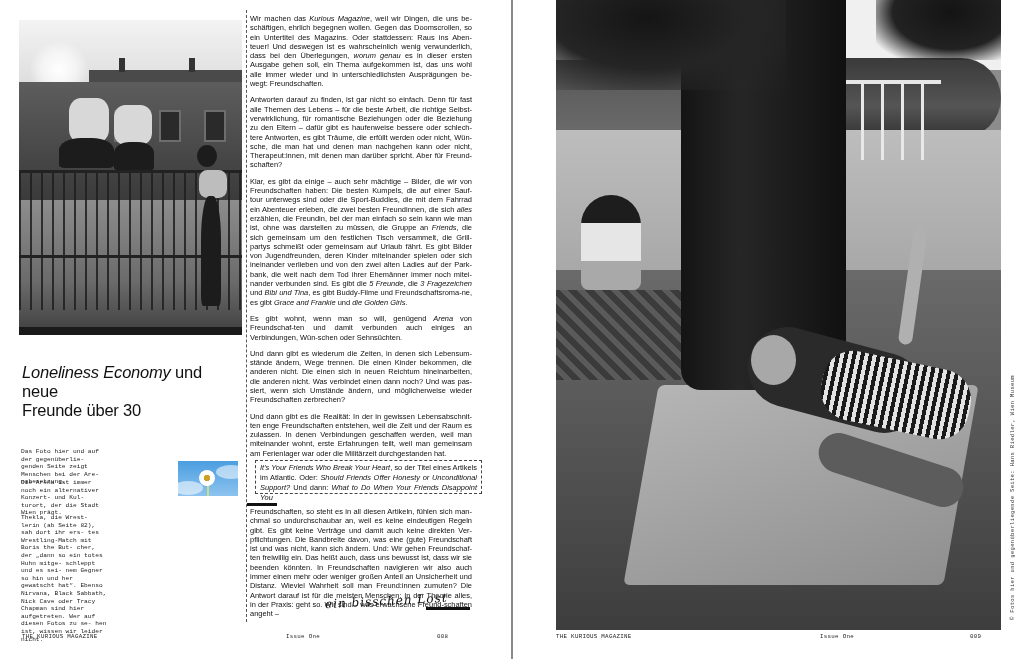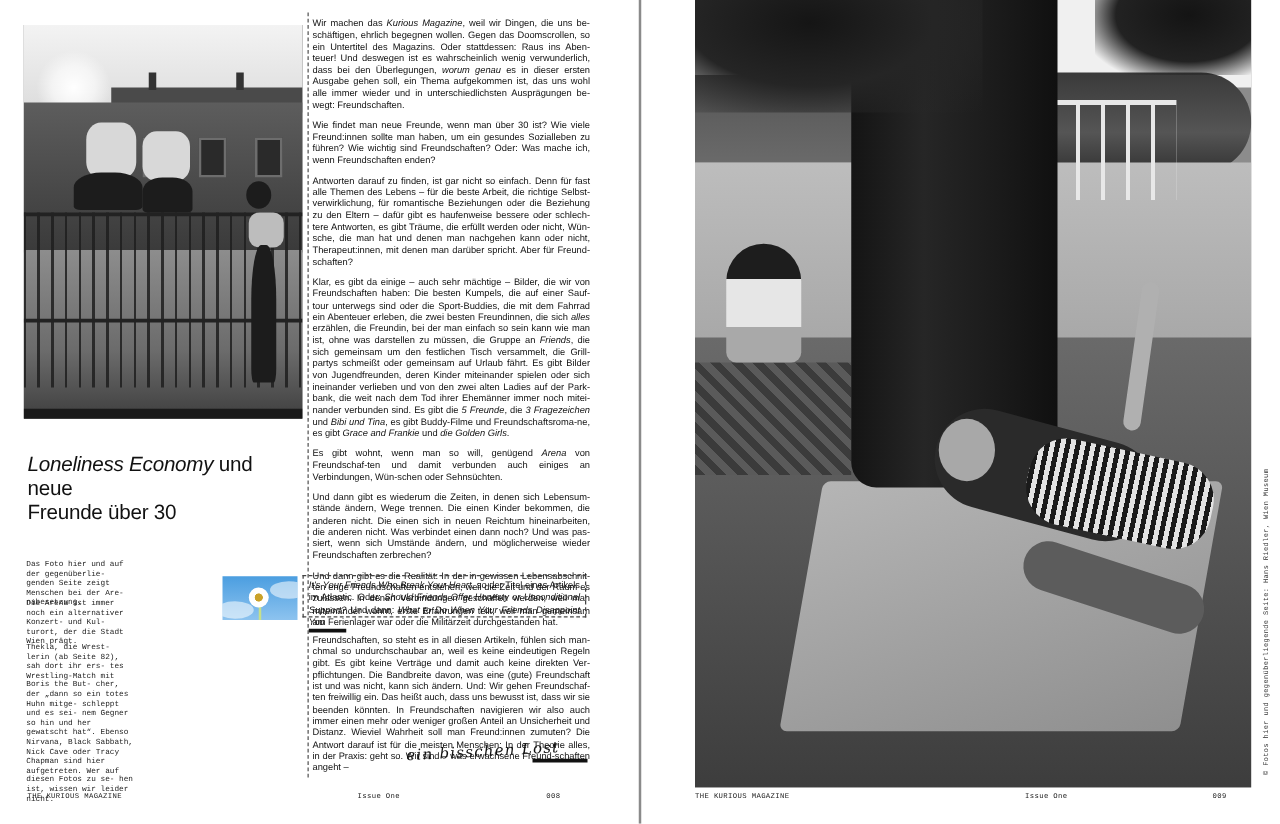--- a/index.html
+++ b/index.html
@@ -35,21 +35,21 @@
   .dash-rule { position:absolute; left:246px; top:10px; width:0; height:612px; border-left:1px dashed #555; }
   .body-col { position:absolute; left:250px; width:222px; font-size:7.45px; line-height:9.3px; color:#111; text-align:justify; hyphens:manual; }
   .body-col p { margin:0 0 7px 0; }
   .body-col i { font-style:italic; }
 
   .flower { position:absolute; left:178px; top:461px; width:60px; height:35px; background:linear-gradient(180deg,#4b9ee0 0%,#8dc3ef 100%); overflow:hidden; }
   .flower .cloud { position:absolute; width:30px; height:14px; border-radius:50%; background:rgba(255,255,255,0.55); }
   .flower .stem { position:absolute; left:29px; top:20px; width:2px; height:18px; background:#c7e08a; }
   .flower .petals { position:absolute; left:21px; top:9px; width:16px; height:16px; border-radius:50%; background:radial-gradient(circle,#caa22a 0 3px,#ffffff 3.5px 8px,transparent 8.5px); }
 
-  .quote-box { position:absolute; left:242px; top:460px; width:227px; height:34px; border:1px dashed #444; padding:2px 4px; box-sizing:border-box; font-size:7.45px; line-height:10px; color:#111; text-align:justify; }
+  .quote-box { position:absolute; left:255px; top:460px; width:227px; height:34px; border:1px dashed #444; padding:2px 4px; box-sizing:border-box; font-size:7.45px; line-height:10px; color:#111; text-align:justify; }
   .quote-box i { font-style:italic; }
   .bar-top { position:absolute; left:247px; top:503px; width:30px; height:3px; background:#111; }
   .signature { position:absolute; left:325px; top:594px; font-family:"DejaVu Serif", serif; font-style:italic; font-size:12px; color:#111; letter-spacing:1px; transform:rotate(-3deg); }
   .bar-bottom { position:absolute; left:426px; top:607px; width:44px; height:3px; background:#111; }
 
   
   .footer { position:absolute; top:633px; font-family:"Liberation Mono", monospace; font-size:5.8px; color:#222; letter-spacing:0.3px; }
 
   
   .photo-right { position:absolute; left:556px; top:0; width:445px; height:630px; overflow:hidden; background:#8c8c8c; }
@@ -113,21 +113,20 @@
 </div>
 
 <div class="caption" style="top:448px">Das Foto hier und auf der gegenüberlie- genden Seite zeigt Menschen bei der Are- nabesetzung.</div>
 <div class="caption" style="top:479px">Die Arena ist immer noch ein alternativer Konzert- und Kul- turort, der die Stadt Wien prägt.</div>
 <div class="caption" style="top:514px">Thekla, die Wrest- lerin (ab Seite 82), sah dort ihr ers- tes Wrestling-Match mit Boris the But- cher, der „dann so ein totes Huhn mitge- schleppt und es sei- nem Gegner so hin und her gewatscht hat“. Ebenso Nirvana, Black Sabbath, Nick Cave oder Tracy Chapman sind hier aufgetreten. Wer auf diesen Fotos zu se- hen ist, wissen wir leider nicht.</div>
 
 <div class="dash-rule"></div>
 
 <div class="body-col" style="top:14px">
   <p><span>Wir machen das </span><i>Kurious Magazine</i><span>, weil wir Dingen, die uns be-schäftigen, ehrlich begegnen wollen. Gegen das Doomscrollen, so ein Untertitel des Magazins. Oder stattdessen: Raus ins Aben-teuer! Und deswegen ist es wahrscheinlich wenig verwunderlich, dass bei den Überlegungen, </span><i>worum genau</i><span> es in dieser ersten Ausgabe gehen soll, ein Thema aufgekommen ist, das uns wohl alle immer wieder und in unterschiedlichsten Ausprägungen be-wegt: Freundschaften.</span></p>
-  <p>Wie findet man neue Freunde, wenn man über 30 ist? Wie viele Freund:innen sollte man haben, um ein gesundes Sozialleben zu führen? Wie wichtig sind Freundschaften? Oder: Was mache ich, wenn Freundschaften enden?</p>
   <p>Antworten darauf zu finden, ist gar nicht so einfach. Denn für fast alle Themen des Lebens – für die beste Arbeit, die richtige Selbst-verwirklichung, für romantische Beziehungen oder die Beziehung zu den Eltern – dafür gibt es haufenweise bessere oder schlech-tere Antworten, es gibt Träume, die erfüllt werden oder nicht, Wün-sche, die man hat und denen man nachgehen kann oder nicht, Therapeut:innen, mit denen man darüber spricht. Aber für Freund-schaften?</p>
   <p><span>Klar, es gibt da einige – auch sehr mächtige – Bilder, die wir von Freundschaften haben: Die besten Kumpels, die auf einer Sauf-tour unterwegs sind oder die Sport-Buddies, die mit dem Fahrrad ein Abenteuer erleben, die zwei besten Freundinnen, die sich </span><i>alles</i><span> erzählen, die Freundin, bei der man einfach so sein kann wie man ist, ohne was darstellen zu müssen, die Gruppe an </span><i>Friends</i><span>, die sich gemeinsam um den festlichen Tisch versammelt, die Grill-partys schmeißt oder gemeinsam auf Urlaub fährt. Es gibt Bilder von Jugendfreunden, deren Kinder miteinander spielen oder sich ineinander verlieben und von den zwei alten Ladies auf der Park-bank, die weit nach dem Tod ihrer Ehemänner immer noch mitei-nander verbunden sind. Es gibt die </span><i>5 Freunde</i><span>, die </span><i>3 Fragezeichen</i><span> und </span><i>Bibi und Tina</i><span>, es gibt Buddy-Filme und Freundschaftsroma-ne, es gibt </span><i>Grace and Frankie</i><span> und </span><i>die Golden Girls</i><span>.</span></p>
   <p><span>Es gibt wohnt, wenn man so will, genügend </span><i>Arena</i><span> von Freundschaf-ten und damit verbunden auch einiges an Verbindungen, Wün-schen oder Sehnsüchten.</span></p>
   <p>Und dann gibt es wiederum die Zeiten, in denen sich Lebensum-stände ändern, Wege trennen. Die einen Kinder bekommen, die anderen nicht. Die einen sich in neuen Reichtum hineinarbeiten, die anderen nicht. Was verbindet einen dann noch? Und was pas-siert, wenn sich Umstände ändern, und möglicherweise wieder Freundschaften zerbrechen?</p>
   <p style="margin-bottom:0">Und dann gibt es die Realität: In der in gewissen Lebensabschnit-ten enge Freundschaften entstehen, weil die Zeit und der Raum es zulassen. In denen Verbindungen geschaffen werden, weil man miteinander wohnt, erste Erfahrungen teilt, weil man gemeinsam am Ferienlager war oder die Militärzeit durchgestanden hat.</p>
 </div>
 
 <div class="flower">
   <div class="cloud" style="left:-5px;top:20px"></div>
   <div class="cloud" style="left:38px;top:4px"></div>

